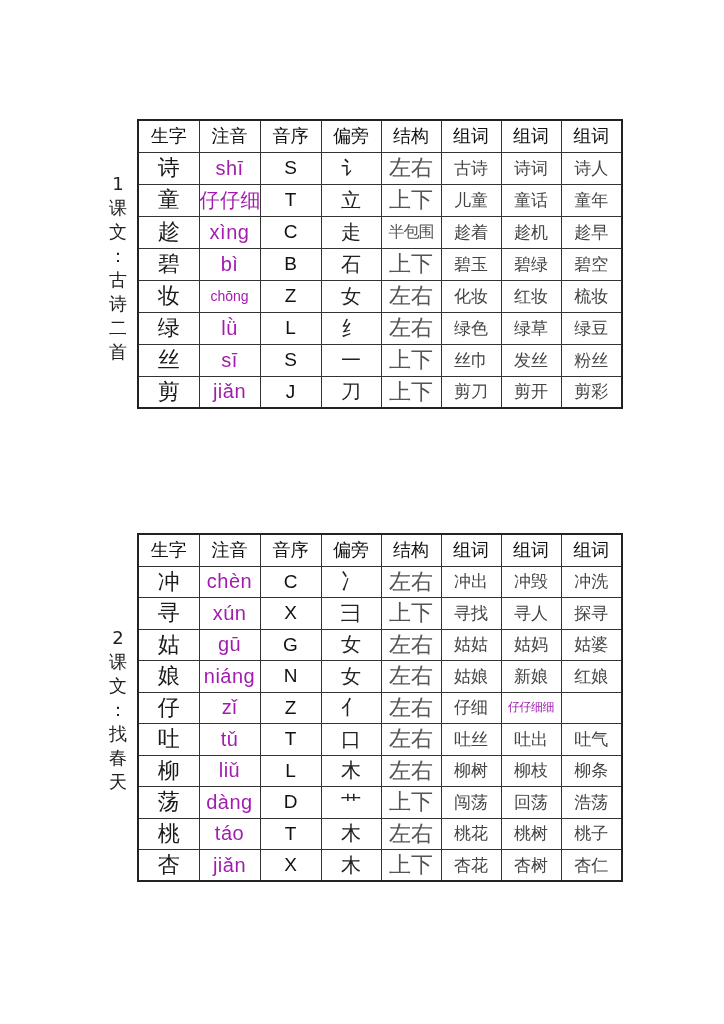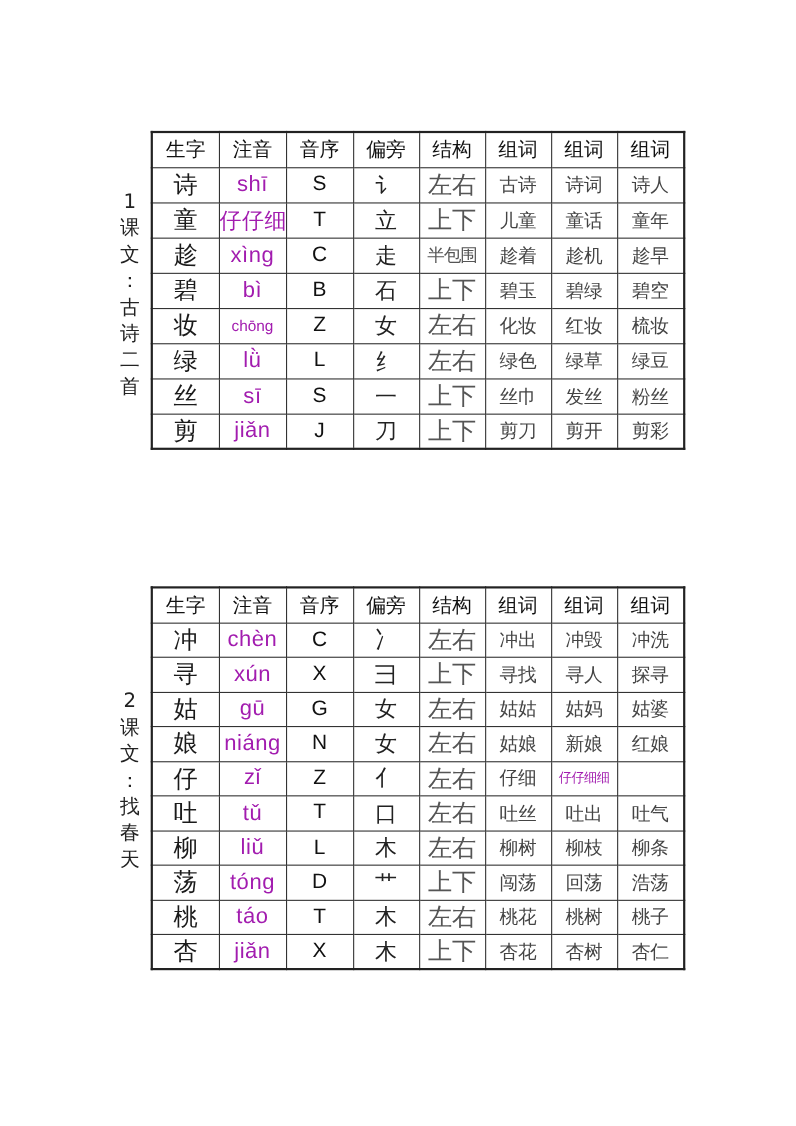--- a/index.html
+++ b/index.html
@@ -288,21 +288,21 @@
         <td class="c-pinyin">liǔ</td>
         <td class="c-order">L</td>
         <td class="c-radical">木</td>
         <td class="c-struct">左右</td>
         <td class="c-word">柳树</td>
         <td class="c-word">柳枝</td>
         <td class="c-word">柳条</td>
       </tr>
       <tr style="height:31.5px;">
         <td class="c-char">荡</td>
-        <td class="c-pinyin">tóng</td>
+        <td class="c-pinyin">dàng</td>
         <td class="c-order">D</td>
         <td class="c-radical">艹</td>
         <td class="c-struct">上下</td>
         <td class="c-word">闯荡</td>
         <td class="c-word">回荡</td>
         <td class="c-word">浩荡</td>
       </tr>
       <tr style="height:31.5px;">
         <td class="c-char">桃</td>
         <td class="c-pinyin">táo</td>

